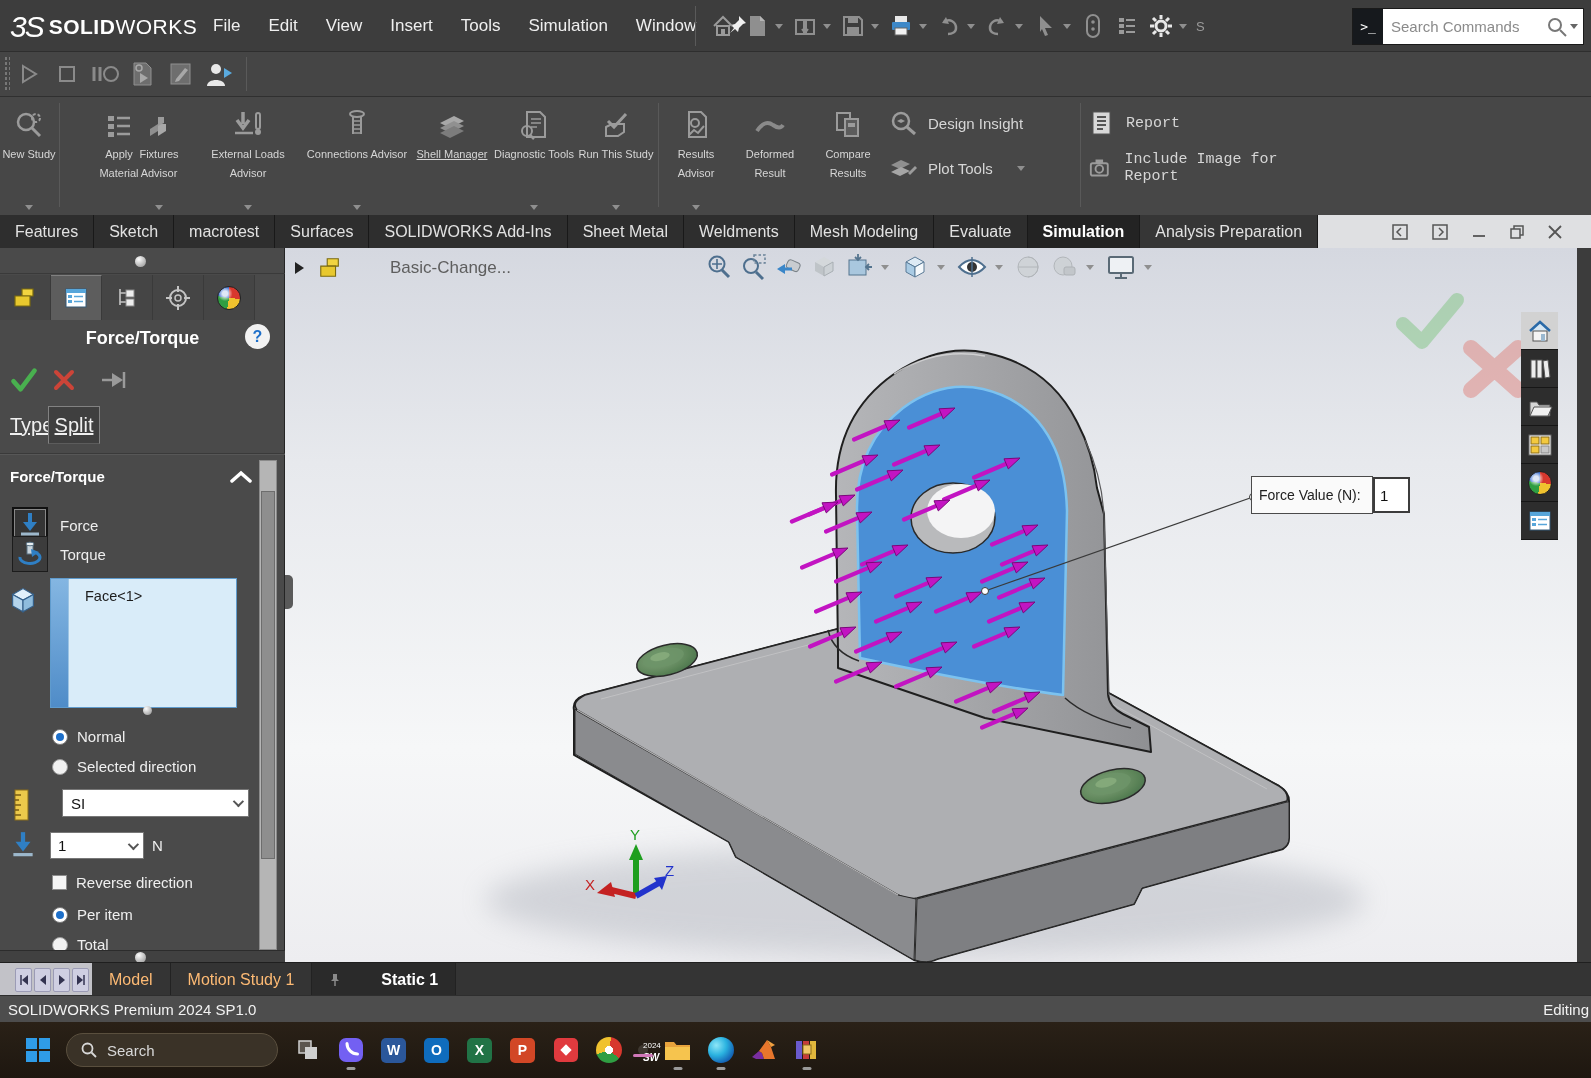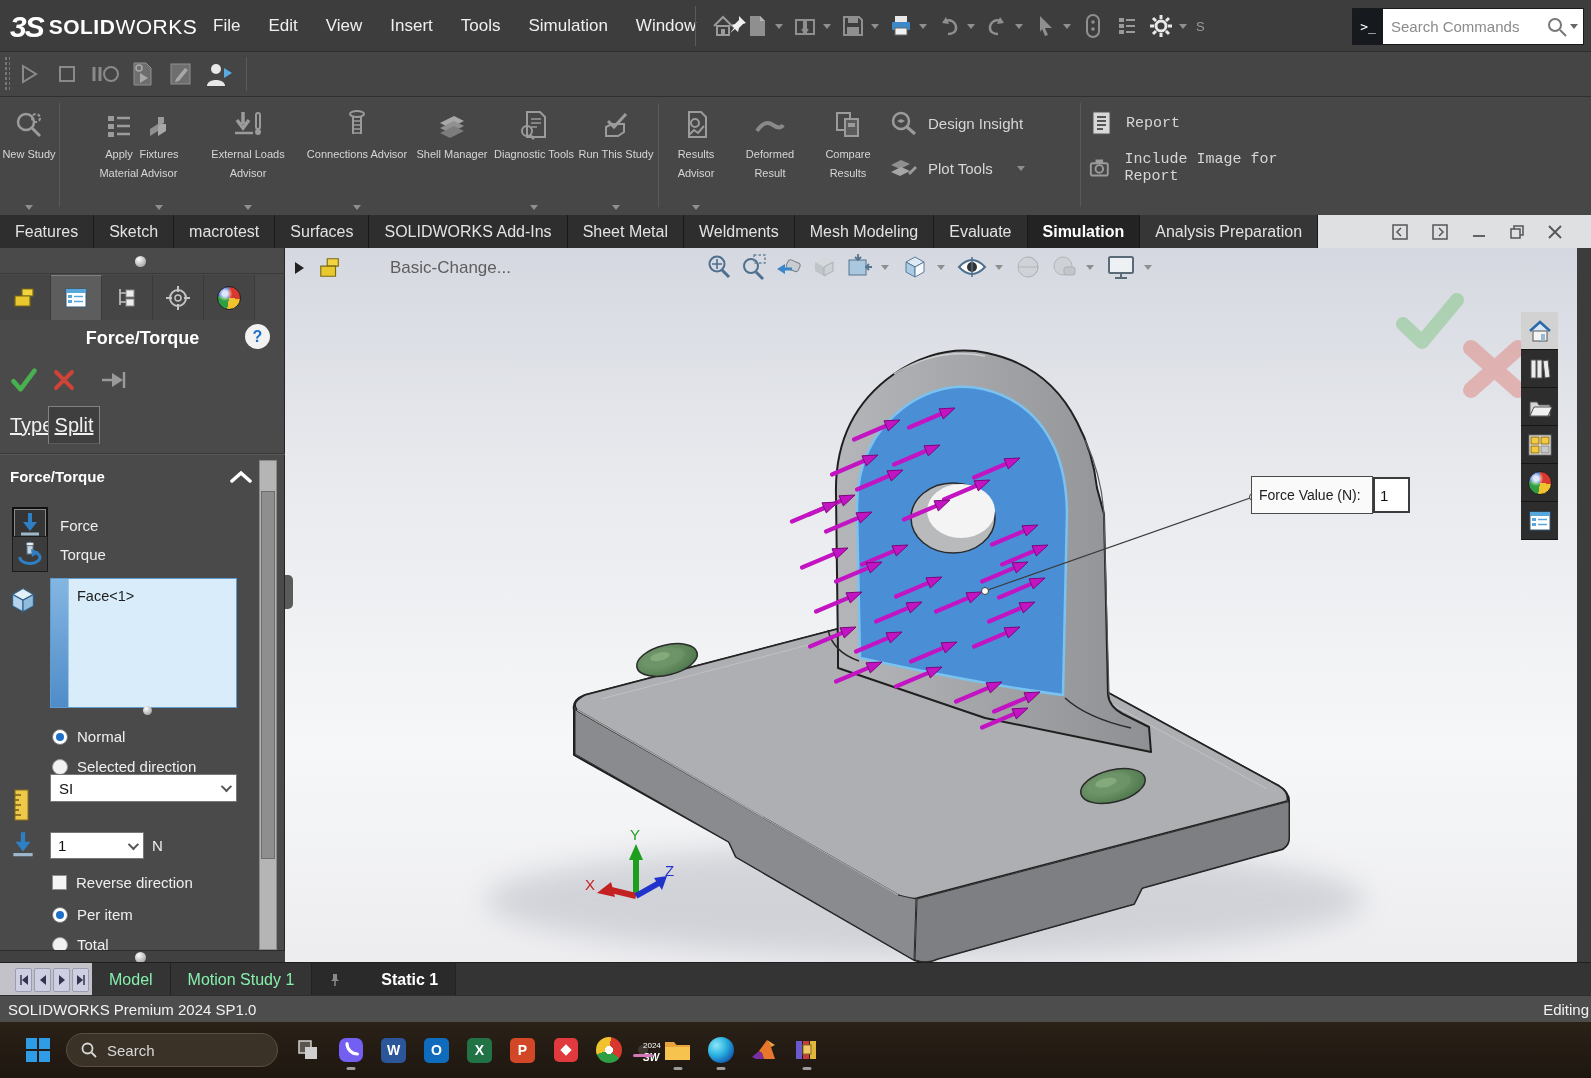--- a/index.html
+++ b/index.html
@@ -3,21 +3,21 @@
 <meta charset="utf-8">
 <style>
   * { margin:0; padding:0; box-sizing:border-box; }
   html,body { background:#222; }
   body { font-family:"Liberation Sans", sans-serif; }
   .app { position:relative; width:1591px; height:1078px; overflow:hidden; background:#474747; }
 
   
   .menubar { position:absolute; left:0; top:0; width:1591px; height:52px; background:#3d3d3d; border-bottom:1px solid #2e2e2e; }
   .logo { position:absolute; left:10px; top:10px; display:flex; align-items:center; gap:6px; color:#fff; }
-  .logo .mark { font-size:30px; font-style:italic; font-weight:bold; letter-spacing:-2px; }
+  .logo .mark { font-size:30px; font-style:italic; font-weight:normal; letter-spacing:-2px; }
   .logo .word { font-size:21px; letter-spacing:.5px; }
   .logo .word b { font-weight:bold; }
   .menus { position:absolute; left:213px; top:0; height:52px; display:flex; align-items:center; gap:28px; }
   .menu { color:#efefef; font-size:17px; cursor:default; }
   .pin-icon { margin-left:4px; }
   .mb-sep { position:absolute; left:695px; top:6px; width:1px; height:40px; background:#5a5a5a; }
   .mbi-row { position:absolute; left:706px; top:0; height:52px; display:flex; align-items:center; }
   .mbi { display:flex; align-items:center; justify-content:center; width:34px; height:34px; }
   .dd { width:0; height:0; border-left:4px solid transparent; border-right:4px solid transparent; border-top:5px solid #8f8f8f; margin:0 5px 0 1px; }
   .s-partial { color:#9a9a9a; font-size:13px; margin:0 4px; }
@@ -71,21 +71,21 @@
   .pm-divider { position:absolute; left:0; top:205px; width:285px; height:1px; background:#3a3a3a; box-shadow:0 1px 0 #575757; }
   .pm-sechead { position:absolute; left:10px; top:220px; font-size:15px; font-weight:bold; color:#fff; }
   .pm-chevron { position:absolute; left:230px; top:222px; }
   .tool-row { position:absolute; left:0; display:flex; align-items:center; gap:12px; padding-left:12px; }
   .tool-btn { width:36px; height:36px; background:#3c3c3c; border:1px solid #1c1c1c; display:flex; align-items:center; justify-content:center; }
   .tool-btn.selected { border:2px solid #111; box-shadow:inset 0 0 0 1px #888; background:#353535; }
   .tool-label { font-size:15px; color:#eee; }
   .sel-cube { position:absolute; left:8px; top:336px; }
   .sel-box { position:absolute; left:50px; top:330px; width:187px; height:130px; background:#d9ecf9; border:1px solid #5f9bcd; display:flex; }
   .sel-strip { width:18px; background:linear-gradient(180deg,#84b6e2,#4f8cc8); border-right:1px solid #9cc4e4; }
-  .sel-text { font-size:14.5px; color:#1c1c1c; padding:9px 0 0 8px; }
+  .sel-text { font-size:14.5px; color:#1c1c1c; padding:9px 0 0 16px; }
   .rad-row, .chk-row { position:absolute; display:flex; align-items:center; gap:9px; }
   .radio { width:16px; height:16px; border-radius:50%; background:#f2f2f2; border:1px solid #9a9a9a; position:relative; }
   .radio.on { background:#fff; border-color:#777; }
   .radio.on::after { content:""; position:absolute; left:3px; top:3px; width:8px; height:8px; border-radius:50%; background:#1d6fc9; }
   .chkbox { width:15px; height:15px; background:#f5f5f5; border:1px solid #8d8d8d; }
   .ctl-label { font-size:15px; color:#efefef; }
   .pm-icon-left { position:absolute; }
   .pm-select { position:absolute; left:50px; width:187px; height:28px; background:#fff; border:1px solid #777; display:flex; align-items:center; font-size:15px; color:#111; padding-left:8px; }
   .pm-combo { position:absolute; left:50px; width:94px; height:27px; background:#fff; border:1px solid #777; display:flex; align-items:center; font-size:15px; color:#111; padding-left:7px; }
   .chev { margin-left:auto; margin-right:7px; width:8px; height:8px; border-right:2px solid #555; border-bottom:2px solid #555; transform:rotate(45deg) translateY(-2px); }
@@ -109,21 +109,21 @@
   .rp-item { width:37px; height:38px; background:#2d2d2d; border-bottom:1px solid #161616; display:flex; align-items:center; justify-content:center; }
   .rp-item.active { background:#d2d2d2; }
   .r-edge { position:absolute; left:1292px; top:0; width:14px; height:714px; background:#3c3c3c; }
   .sphere { width:24px; height:24px; border-radius:50%; border:1px solid #222; background:radial-gradient(circle at 32% 30%, rgba(255,255,255,.85) 0 12%, rgba(255,255,255,0) 35%), conic-gradient(#d8382e 0 95deg, #f0c22e 95deg 190deg, #2f9e42 190deg 280deg, #2a62cc 280deg 360deg); }
 
   
   .bottabs { position:absolute; left:0; top:962px; width:1591px; height:33px; background:#343434; border-top:1px solid #1f1f1f; }
   .bt-nav { position:absolute; left:0; top:0; width:92px; height:33px; background:#c2c2c8; display:flex; align-items:center; gap:2px; padding-left:15px; }
   .bt-btn { width:17px; height:24px; background:#cfcfe2; border:1px solid #9b9bb5; border-radius:2px; display:flex; align-items:center; justify-content:center; }
   .bt-list { position:absolute; left:92px; top:0; height:33px; display:flex; }
-  .btab { height:33px; padding:0 17px; display:flex; align-items:center; gap:7px; color:#86efac; font-size:16px; border-right:1px solid #222; background:#343434; }
+  .btab { height:33px; padding:0 17px; display:flex; align-items:center; gap:7px; color:#fdba74; font-size:16px; border-right:1px solid #222; background:#343434; }
   .btab.active { background:#2a2a2a; color:#fff; font-weight:bold;gap:40px; }
 
   
   .statusbar { position:absolute; left:0; top:995px; width:1591px; height:27px; background:#4d4d4d; color:#f2f2f2; font-size:15px; display:flex; align-items:center; justify-content:space-between; padding:0 2px 0 8px; border-top:1px solid #2e2e2e; }
 
   
   .taskbar { position:absolute; left:0; top:1022px; width:1591px; height:56px; background:linear-gradient(180deg,#2a2117,#1e1710); display:flex; align-items:center; padding-left:26px; }
   .winlogo { width:24px; height:24px; display:grid; grid-template-columns:11px 11px; grid-template-rows:11px 11px; gap:2px; }
   .winlogo span { background:#2f9ce8; }
   .tb-search { margin-left:16px; width:212px; height:34px; border-radius:17px; background:#3a3227; border:1px solid #5a4f3e; display:flex; align-items:center; gap:9px; padding-left:13px; color:#d8d8d8; font-size:15px; }
@@ -354,21 +354,21 @@
       <div class="ric">
           <svg width="26" height="32" viewBox="0 0 26 32">
             <ellipse cx="13" cy="5" rx="7" ry="3" fill="none" stroke="#9b9b9b" stroke-width="2"></ellipse>
             <path d="M9 7 v18 M17 7 v18" stroke="#9b9b9b" stroke-width="2"></path>
             <path d="M9 12 h8 M9 16 h8 M9 20 h8 M9 24 h8" stroke="#9b9b9b" stroke-width="1.5"></path>
           </svg>
         </div>
       <div class="rlabel">Connections Advisor</div>
       <span class="rib-caret"></span>
     </div>
-    <div class="rib-item" style="left:412px;width:80px;">
+    <div class="rib-item" style="left:412px;width:80px;text-decoration:underline;">
       <div class="ric">
           <svg width="32" height="30" viewBox="0 0 32 30">
             <path d="M4 12 l14 -7 10 5 -14 7 z" fill="#a8a8a8"></path>
             <path d="M4 17 l14 -7 10 5 -14 7 z" fill="#909090"></path>
             <path d="M4 22 l14 -7 10 5 -14 7 z" fill="#7c7c7c"></path>
           </svg>
         </div>
       <div class="rlabel">Shell Manager</div>
     </div>
     <div class="rib-item" style="left:492px;width:84px;">
@@ -609,21 +609,21 @@
         <span class="radio"></span>
         <span class="ctl-label">Selected direction</span>
       </div>
 
       <span class="pm-icon-left" style="left:12px;top:540px;">
         <svg width="20" height="34" viewBox="0 0 20 34">
             <rect x="3" y="2" width="13" height="30" fill="#ecc94b" stroke="#8a6d1a"></rect>
             <path d="M3 7 h6 M3 12 h4 M3 17 h6 M3 22 h4 M3 27 h6" stroke="#7a5c10" stroke-width="1.5"></path>
           </svg>
       </span>
-      <div class="pm-select" style="top:526px;">
+      <div class="pm-select" style="top:541px;margin-left:12px;">
         <span>SI</span>
         <span class="chev"></span>
       </div>
 
       <span class="pm-icon-left" style="left:10px;top:582px;">
         <svg width="26" height="30" viewBox="0 0 24 28">
             <path d="M12 2 v12" stroke="#2f7fc4" stroke-width="4"></path>
             <polygon points="5,11 12,20 19,11" fill="#2f7fc4"></polygon>
             <path d="M3 23 H21" stroke="#9db8cc" stroke-width="3"></path>
           </svg>

